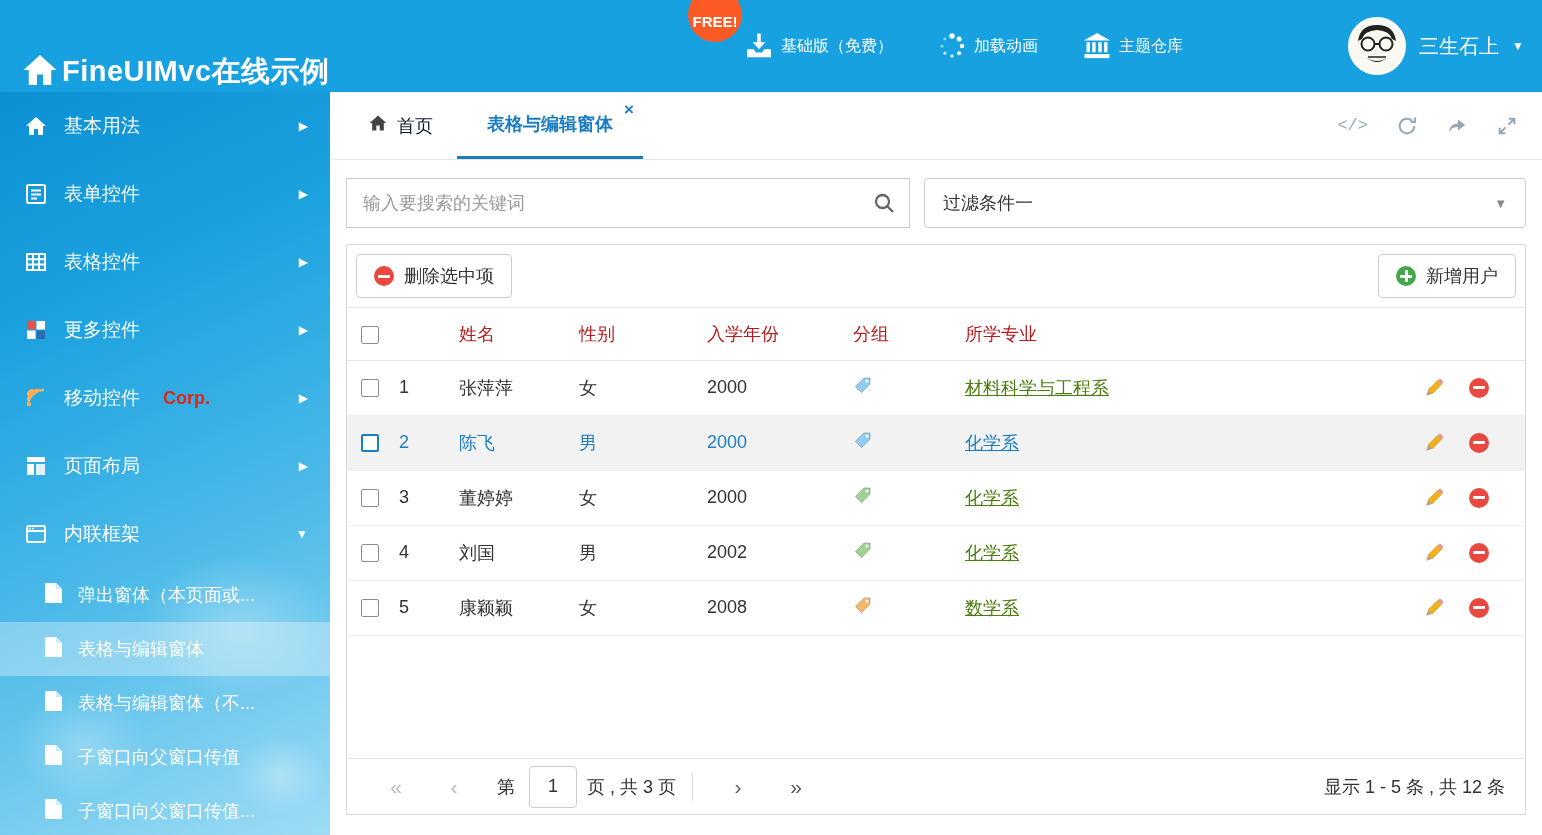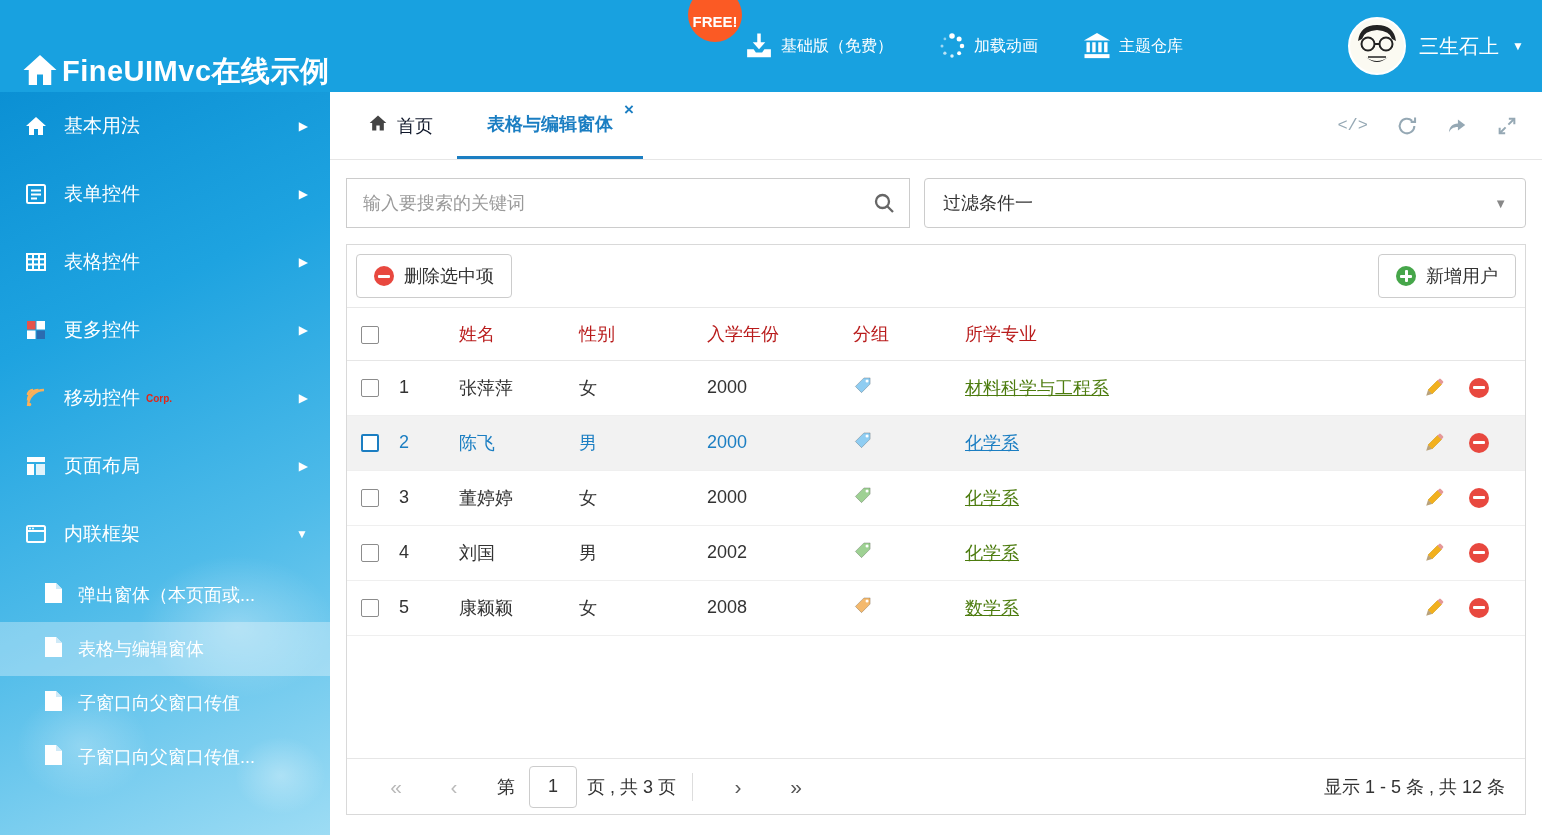--- a/index.html
+++ b/index.html
@@ -27,21 +27,21 @@
 
   
   .sidebar{position:absolute;top:92px;left:0;width:330px;height:743px;color:#fff;overflow:hidden;
      background:
        radial-gradient(150px 110px at 72% 72%, rgba(255,255,255,.30), transparent 65%),
        radial-gradient(110px 90px at 25% 88%, rgba(255,255,255,.25), transparent 60%),
        radial-gradient(70px 60px at 85% 92%, rgba(255,255,255,.30), transparent 65%),
        linear-gradient(155deg,#0b90d4 0%,#1ea3e0 30%,#4ebbe9 62%,#9ddcf4 100%)}
   .menu-item{height:68px;display:flex;align-items:center;padding:0 22px;cursor:pointer;font-size:19px}
   .menu-icon{width:27px;height:27px;margin-right:15px;display:flex;align-items:center;justify-content:center;flex:0 0 27px}
-  .menu-badge{color:#e02718;font-size:10px;margin-left:6px;font-weight:bold}
+  .menu-badge{color:#e02718;font-size:18px;margin-left:23px;font-weight:bold}
   .menu-arrow{margin-left:auto;font-size:12px}
   .submenu-item{height:54px;display:flex;align-items:center;padding-left:44px;font-size:18px;gap:15px;cursor:pointer}
   .submenu-item.active{background:rgba(255,255,255,.32)}
 
   
   .main{position:absolute;top:92px;left:330px;width:1212px;height:743px;background:#fff;display:flex;flex-direction:column}
   .tabbar{flex:0 0 68px;border-bottom:1px solid #e6e6e6;display:flex;align-items:stretch;padding:0 14px}
   .tab-home{display:flex;align-items:center;gap:9px;padding:0 24px;font-size:18px;color:#0f172a;cursor:pointer}
   .tab{position:relative;display:flex;align-items:center;padding:0 30px;font-size:18px;cursor:pointer}
   .tab.active{color:#1b7ec2;font-weight:bold;border-bottom:3px solid #1b7ec2}
@@ -258,20 +258,29 @@
     <span>弹出窗体（本页面或...</span>
   </div>
   <div class="submenu-item active">
     <span>
       <svg width="19" height="22" viewBox="0 0 19 22" fill="#fff">
           <path d="M1 1 H12 L18 7 V21 H1 Z"></path>
           <path d="M12 1 L12 7 L18 7" fill="#cfeaf8"></path>
         </svg>
     </span>
     <span>表格与编辑窗体</span>
+  </div>
+  <div class="submenu-item">
+    <span>
+      <svg width="19" height="22" viewBox="0 0 19 22" fill="#fff">
+          <path d="M1 1 H12 L18 7 V21 H1 Z"></path>
+          <path d="M12 1 L12 7 L18 7" fill="#cfeaf8"></path>
+        </svg>
+    </span>
+    <span>表格与编辑窗体（不...</span>
   </div>
   <div class="submenu-item">
     <span>
       <svg width="19" height="22" viewBox="0 0 19 22" fill="#fff">
           <path d="M1 1 H12 L18 7 V21 H1 Z"></path>
           <path d="M12 1 L12 7 L18 7" fill="#cfeaf8"></path>
         </svg>
     </span>
     <span>子窗口向父窗口传值</span>
   </div>

